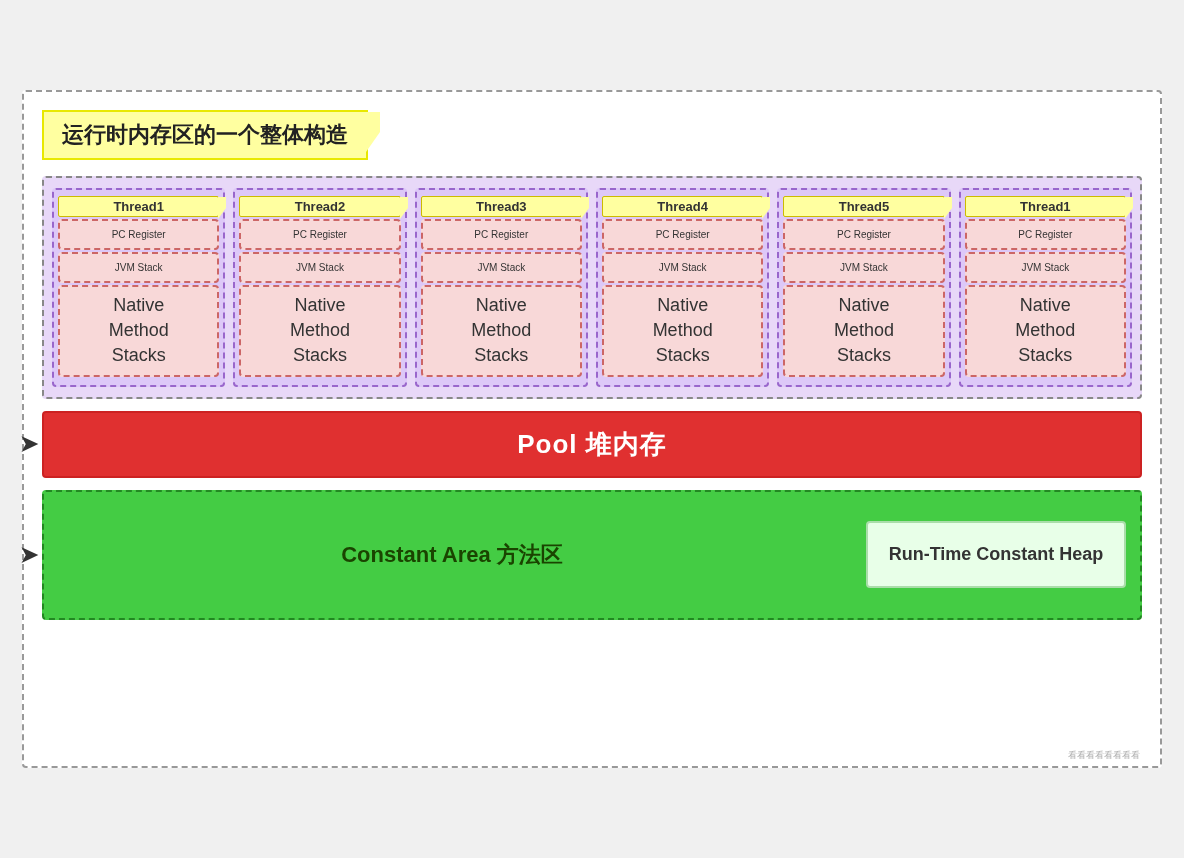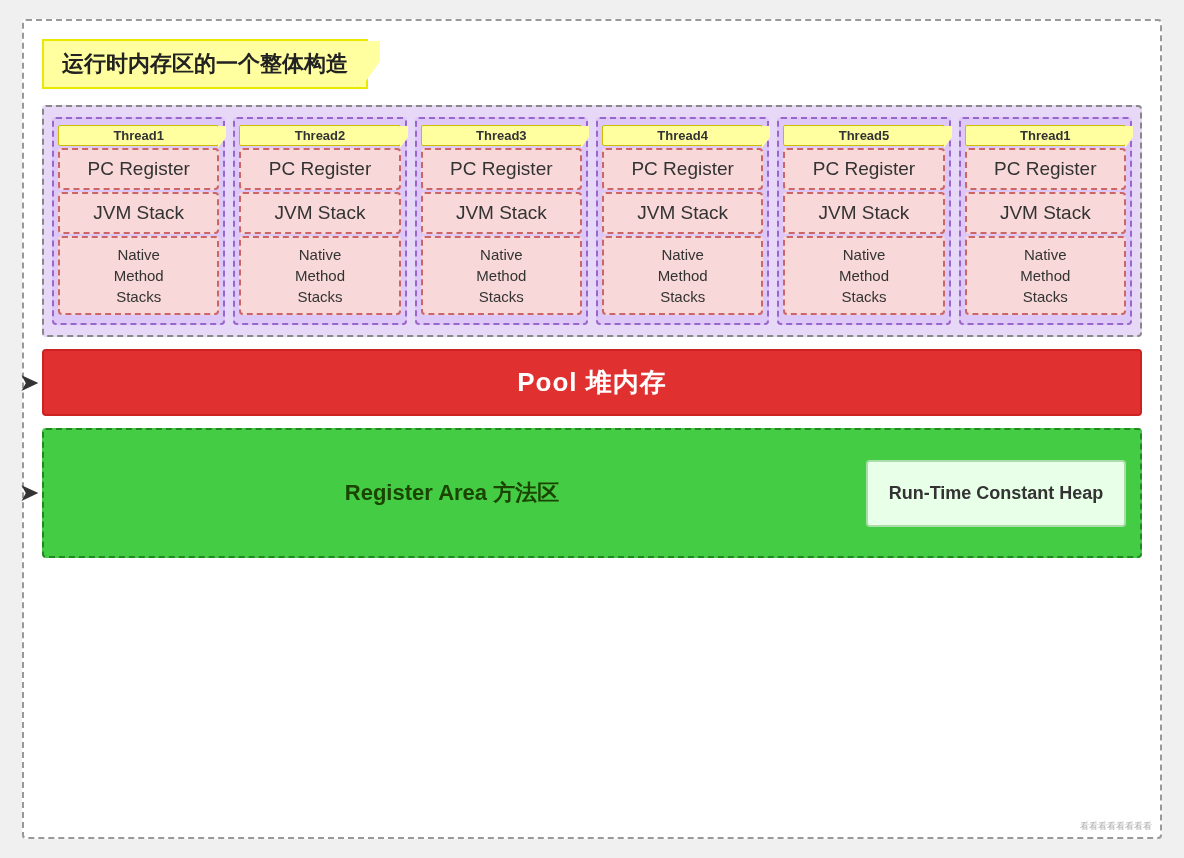--- a/index.html
+++ b/index.html
@@ -8,21 +8,21 @@
       font-family: Arial, sans-serif;
       width: 1184px;
       height: 858px;
       overflow: hidden;
       display: flex;
       align-items: center;
       justify-content: center;
     }
     .main-container {
       width: 1140px;
-      height: 820px;
+      height: 678px;
       background: white;
       border: 2px dashed #999;
       border-radius: 4px;
       padding: 18px;
       position: relative;
     }
     .title-banner {
       background: #ffffa0;
       border: 2px solid #e8e800;
       display: inline-block;
@@ -90,27 +90,27 @@
       border-bottom: 11px solid transparent;
       border-left: 8px solid #ffffa0;
     }
     .thread-item {
       background: #f8d8d8;
       border: 2px dashed #cc6666;
       border-radius: 4px;
       width: 100%;
       text-align: center;
       padding: 8px 4px;
-      font-size: 19px;
+      font-size: 10px;
       color: #333;
       font-weight: 500;
     }
     .thread-item.native {
       padding: 6px 4px;
-      font-size: 15px;
+      font-size: 18px;
       line-height: 1.4;
     }
 
     
     .heap-area {
       background: #e03030;
       border: 2px solid #cc2222;
       border-radius: 4px;
       padding: 14px;
       text-align: center;
@@ -161,21 +161,21 @@
       text-align: center;
       min-width: 260px;
       font-size: 18px;
       font-weight: bold;
       color: #333;
       line-height: 1.5;
     }
     .watermark {
       position: absolute;
       bottom: 4px;
-      right: 8px;
+      right: 20px;
       font-size: 9px;
       color: #aaa;
     }
   </style>
 </head>
 <body>
 
 <div class="main-container">
 
   
@@ -238,20 +238,20 @@
 
   
   <div class="heap-area">
     <span class="arrow-left">➤</span>
     <div class="heap-label">Pool 堆内存</div>
   </div>
 
   
   <div class="method-area">
     <span class="arrow-left">➤</span>
-    <div class="method-area-label">Register Area 方法区</div>
+    <div class="method-area-label">Constant Area 方法区</div>
     <div class="runtime-pool">
       <div>Run-Time Constant Heap</div>
     </div>
   </div>
 
   <div class="watermark">看看看看看看看看</div>
 </div>
 
 </body></html>

